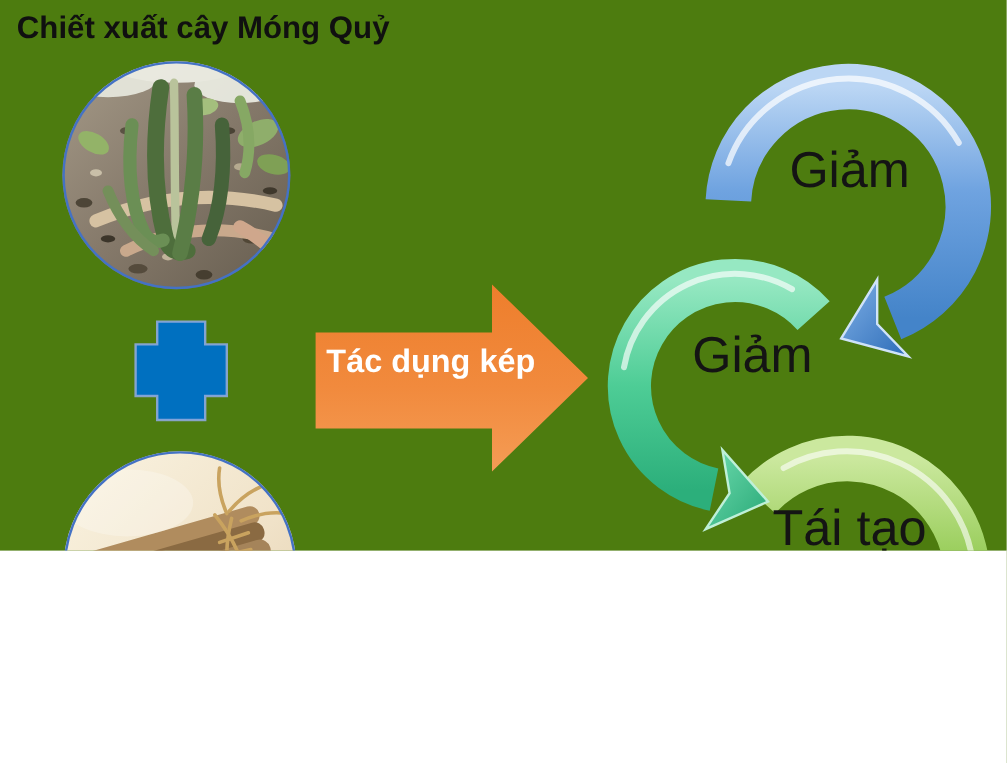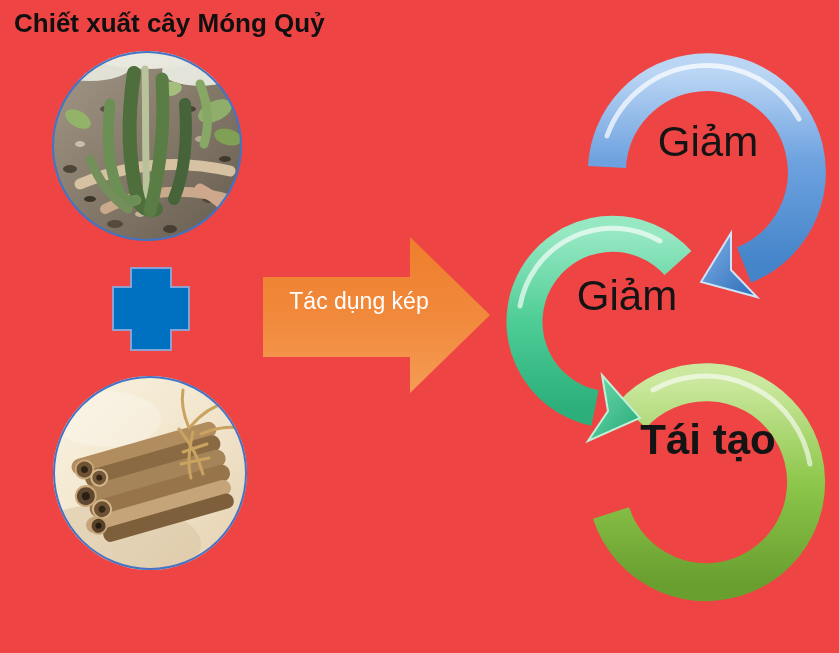--- a/index.html
+++ b/index.html
@@ -1,35 +1,35 @@
 <!DOCTYPE html>
 <html><head>
 <meta charset="utf-8">
 <style>
   html,body{margin:0;padding:0;background:#ffffff;}
   #stage{
-    position:relative;width:839px;height:653px;background:#ef4444;overflow:hidden;
+    position:relative;width:839px;height:459px;background:#4d7c0f;overflow:hidden;
     font-family:"Liberation Sans",sans-serif;
   }
   .caption{
     position:absolute;font-weight:700;font-size:26px;color:#101010;white-space:nowrap;
     letter-spacing:0px;
   }
   .photo{position:absolute;border-radius:50%;overflow:hidden;box-sizing:border-box;}
   .photo svg{display:block;}
   .ring-label{
     position:absolute;text-align:center;color:#141414;font-size:42px;font-weight:400;
   }
   .ring-label .line{display:block;text-align:center;}
   #benefit-label-1 .line{line-height:48px;}
   #benefit-label-2 .line{line-height:48px;}
-  #benefit-label-3 .line{line-height:46px;font-weight:bold;}
+  #benefit-label-3 .line{line-height:46px;}
   .arrow-label{
     position:absolute;left:263px;top:285px;width:192px;text-align:center;
-    color:#ffffff;font-weight:400;font-size:23px;line-height:32px;
+    color:#ffffff;font-weight:700;font-size:27px;line-height:32px;
   }
   svg{position:absolute;}
 </style>
 </head>
 <body>
 
 <div id="stage">
 
   <div class="caption" style="left:14px;top:8px;">Chiết xuất cây Móng Quỷ</div>
 

